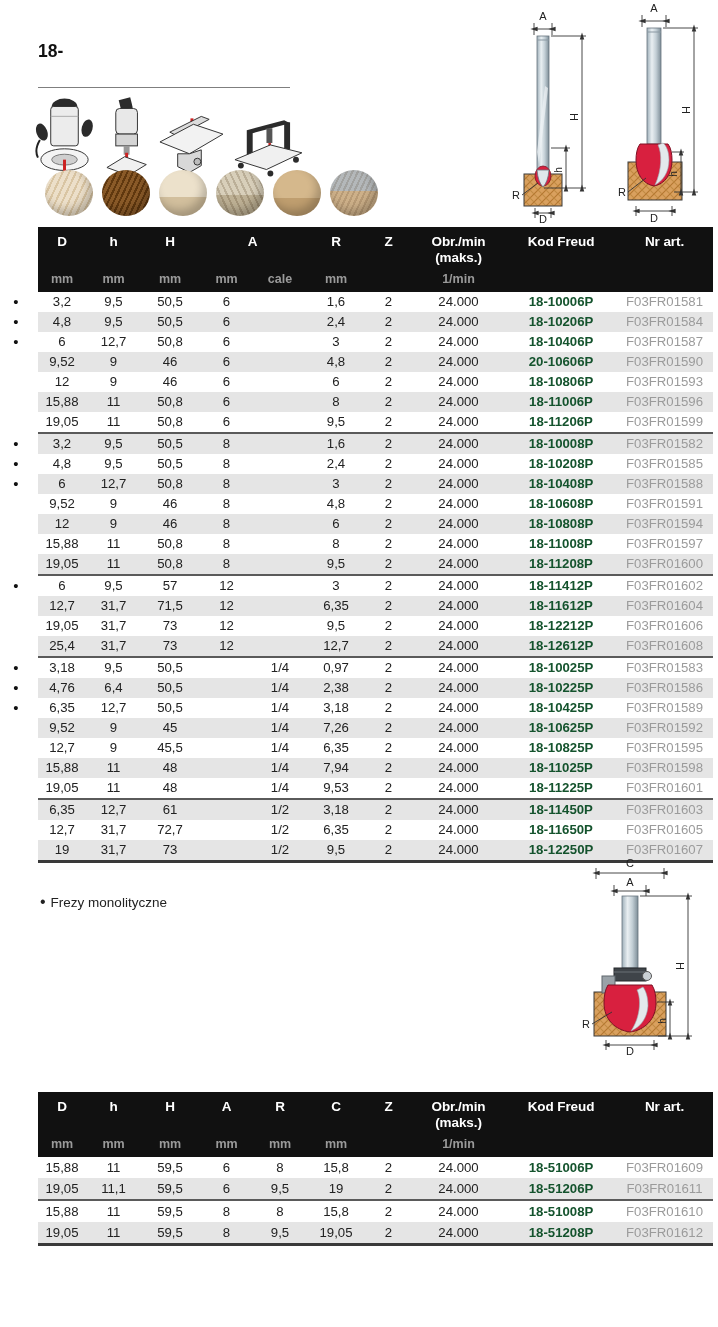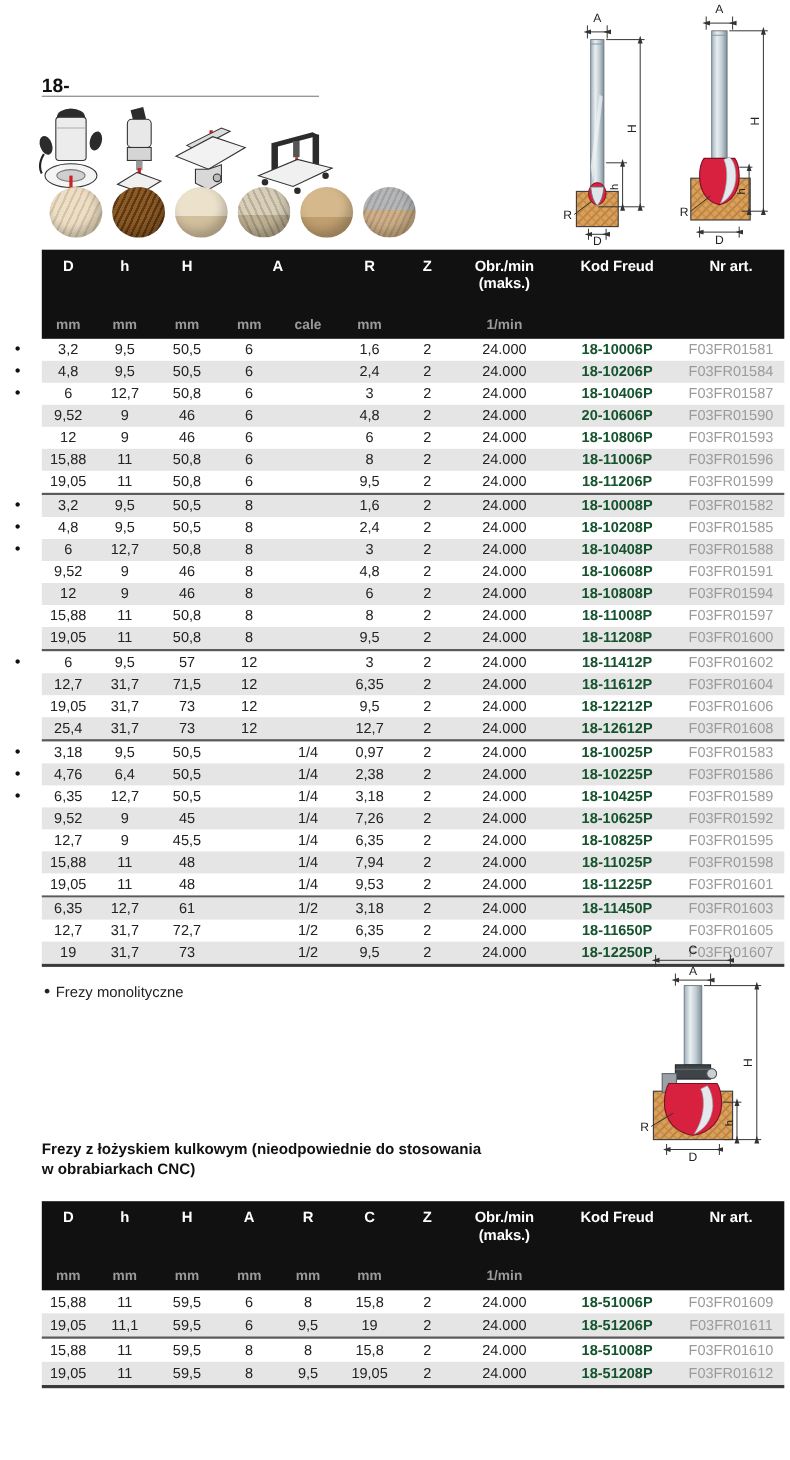--- a/index.html
+++ b/index.html
@@ -1,20 +1,20 @@
 <!DOCTYPE html>
 <html><head>
 <meta charset="utf-8">
 <style>
   html,body{margin:0;padding:0;background:#fff;}
   .page{position:relative;width:718px;height:1327px;background:#fff;overflow:hidden;
         font-family:"Liberation Sans",sans-serif;color:#1a1a1a;}
   
   .title1{position:absolute;left:38px;top:14px;font-size:17.5px;font-weight:bold;color:#111;letter-spacing:.2px;}
-  .title2{position:absolute;left:38px;top:41px;font-size:17.5px;font-weight:bold;color:#111;margin-top:27px;}
+  .title2{position:absolute;left:38px;top:41px;font-size:17.5px;font-weight:bold;color:#111;}
   .rule{position:absolute;left:38px;top:87px;width:252px;height:1px;background:#7f7f7f;}
   .machines{position:absolute;left:34px;top:92px;width:270px;height:88px;display:flex;align-items:flex-end;gap:8px;}
   .swatches{position:absolute;left:45px;top:170px;display:flex;gap:9px;}
   .sw{width:48px;height:46px;border-radius:50%;box-shadow:inset -4px -6px 9px rgba(0,0,0,.22);}
   .sw-softwood{background:repeating-linear-gradient(115deg,#ecdfc9 0 4px,#d9c5a3 4px 6px);}
   .sw-hardwood{background:repeating-linear-gradient(115deg,#8a5a28 0 3px,#60380f 3px 5px);}
   .sw-plywood{background:linear-gradient(180deg,#ece1cb 58%,#d2bf9d 58%);}
   .sw-chipboard{background:linear-gradient(180deg,#d8cfba 55%,#bdb094 55%),
      repeating-linear-gradient(65deg,rgba(120,100,70,.25) 0 2px,transparent 2px 6px);background-blend-mode:multiply;}
   .sw-mdf{background:linear-gradient(180deg,#d5b88c 60%,#bf9e6f 60%);}
@@ -23,21 +23,21 @@
   .svg-top{position:absolute;left:486px;top:2px;}
   .svg-mid{position:absolute;left:548px;top:856px;}
   
   .t{position:absolute;left:38px;width:675px;--cols:48px 55px 58px 55px 52px 60px 45px 95px 110px 97px;}
   #table1{top:227px;} #table2{top:1092px;}
   .thead{background:#111;color:#fff;padding:7px 0 6px;}
   .hrow{display:grid;grid-template-columns:var(--cols);align-items:start;
         font-weight:bold;font-size:13.5px;text-align:center;letter-spacing:-.1px;}
   .hc.two span{display:block;line-height:1.22;}
   .span2{grid-column:4 / span 2;}
-  .urow{display:grid;grid-template-columns:var(--cols);margin-top:21px;
+  .urow{display:grid;grid-template-columns:var(--cols);margin-top:5px;
         color:#9a9a9a;font-weight:bold;font-size:12.5px;text-align:center;}
   .u-rpm{grid-column:8;}
   .tbody{border-bottom:3px solid #3a3a3a;}
   .trow{position:relative;display:grid;grid-template-columns:var(--cols);
         height:20px;line-height:20px;font-size:13.2px;text-align:center;color:#222;}
   #table2 .trow{height:21px;line-height:21px;}
   .trow.alt{background:#e5e5e5;}
   .trow.sep{border-bottom:2px solid #5a5a5a;}
   .cell{overflow:hidden;white-space:nowrap;}
   .c-kod{font-weight:bold;color:#14532d;}
@@ -598,24 +598,20 @@
     <line class="dim" x1="122" y1="146" x2="122" y2="180" marker-start="url(#ar2)" marker-end="url(#ar2)"></line>
     <text x="118" y="165" font-size="10" text-anchor="middle" transform="rotate(-90 118 165)">h</text>
     <line class="dim" x1="44" y1="168" x2="64" y2="156"></line>
     <text x="38" y="172" font-size="11" text-anchor="middle">R</text>
     <line class="dim" x1="58" y1="184" x2="58" y2="194"></line>
       <line class="dim" x1="106" y1="184" x2="106" y2="194"></line>
     <line class="dim" x1="58" y1="189" x2="106" y2="189" marker-start="url(#ar2)" marker-end="url(#ar2)"></line>
     <text x="82" y="199" font-size="11" text-anchor="middle">D</text>
   </svg>
 
-  <div class="heading2">
-    <span style="display:block">Frezy z łożyskiem kulkowym (nieodpowiednie do stosowania</span>
-    <span style="display:block">w obrabiarkach CNC)</span>
-  </div>
 
   <div class="t" id="table2">
     <div class="thead">
       <div class="hrow">
         <span class="hc">D</span>
         <span class="hc">h</span>
         <span class="hc">H</span>
         <span class="hc">A</span>
         <span class="hc">R</span>
         <span class="hc">C</span>

